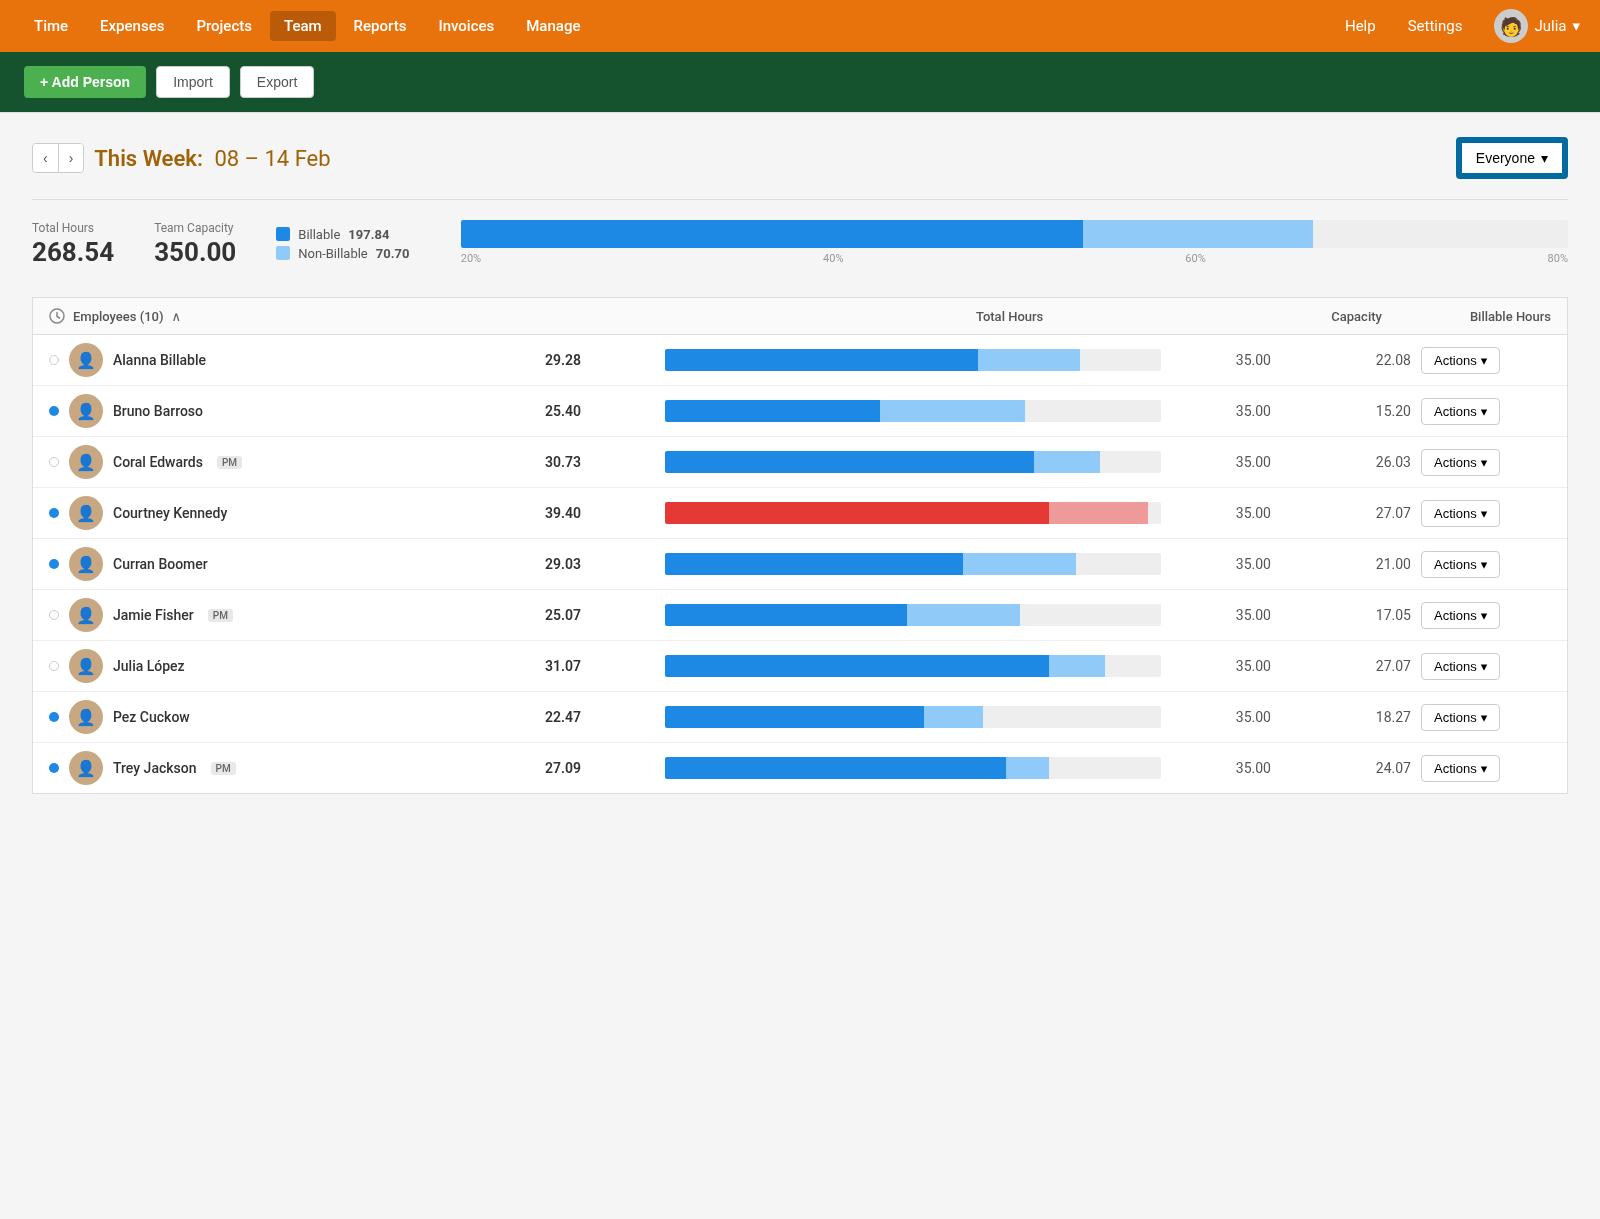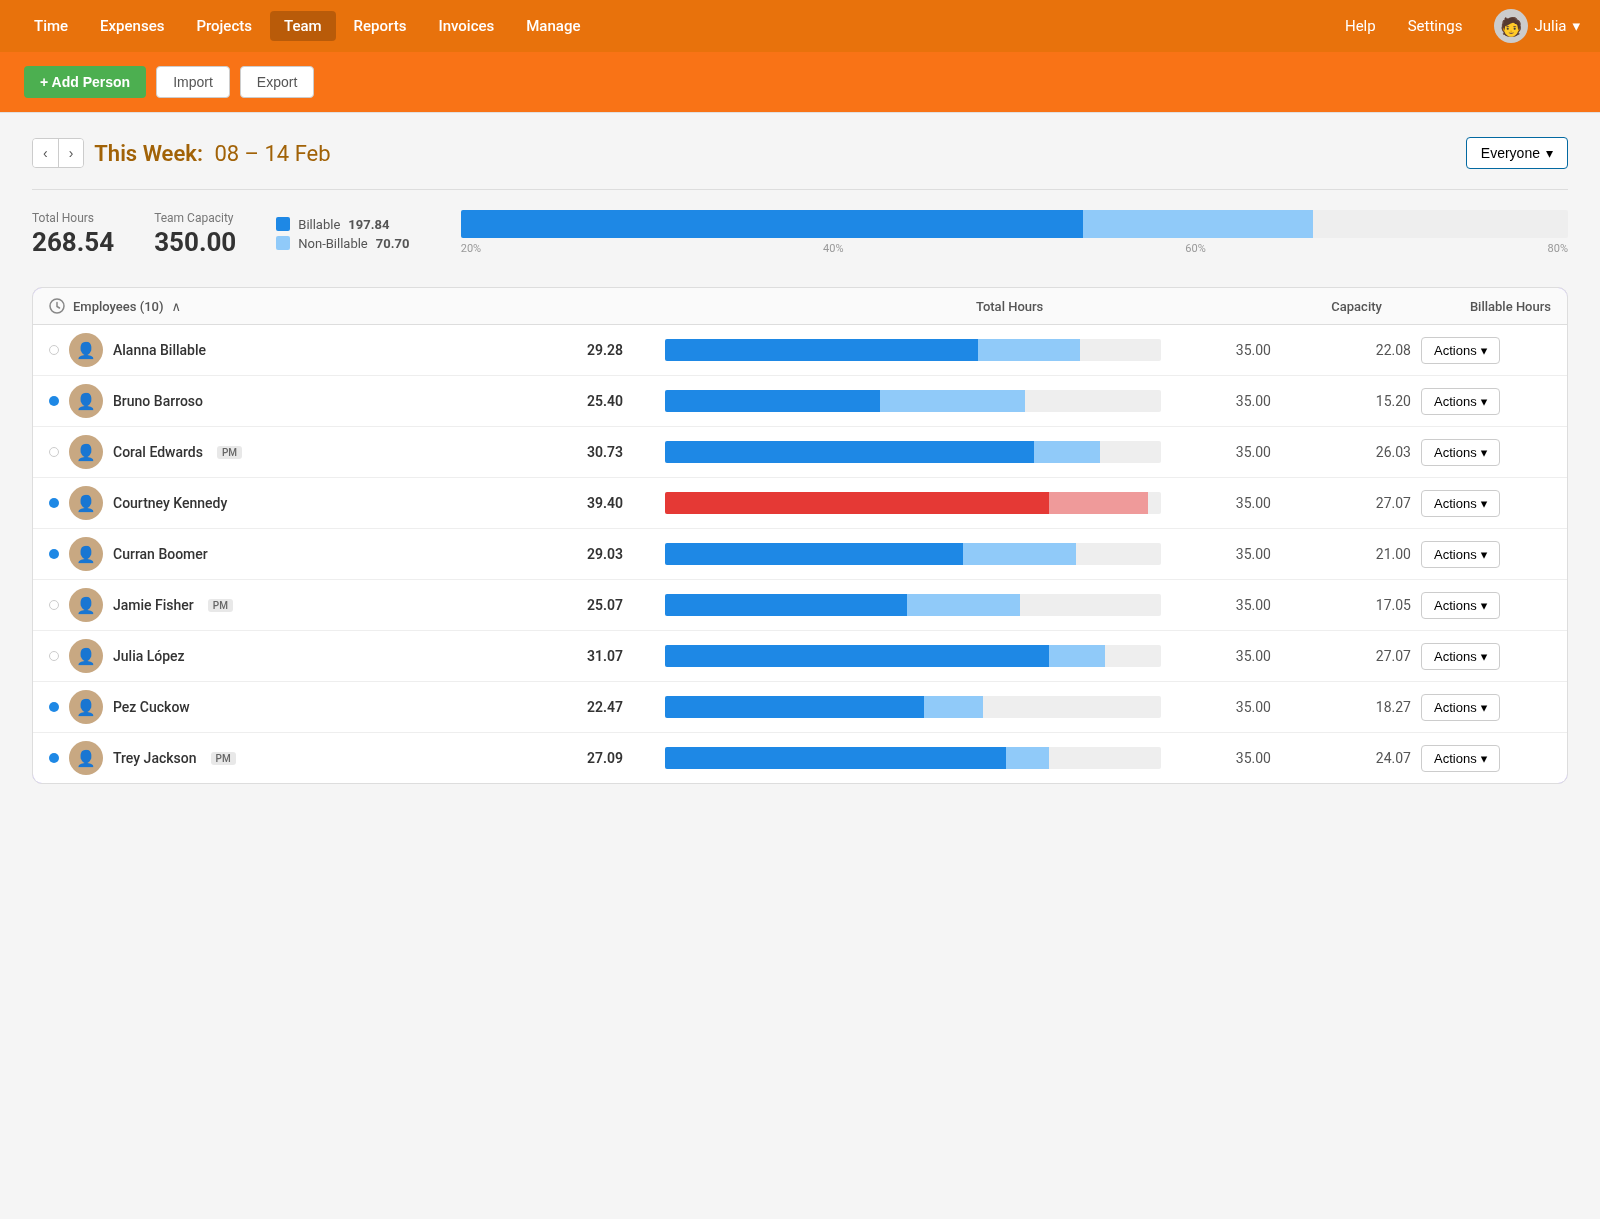--- a/index.html
+++ b/index.html
@@ -8,66 +8,66 @@
     
     .navbar { background: #e8720c; display: flex; align-items: center; height: 52px; padding: 0 20px; }
     .nav-items { display: flex; gap: 4px; flex: 1; }
     .nav-item { color: #fff; padding: 6px 14px; border-radius: 4px; cursor: pointer; font-size: 15px; font-weight: 500; }
     .nav-item.active { background: rgba(0,0,0,0.2); }
     .nav-right { display: flex; align-items: center; gap: 32px; color: #fff; font-size: 15px; }
     .nav-avatar { width: 34px; height: 34px; border-radius: 50%; background: #ccc; overflow: hidden; display: flex; align-items: center; justify-content: center; font-size: 18px; }
     .nav-user { display: flex; align-items: center; gap: 6px; color: #fff; font-size: 15px; cursor: pointer; }
 
     
-    .toolbar { background: #f97316; padding: 14px 24px; border-bottom: 1px solid #e0e0e0; display: flex; gap: 10px; }
+    .toolbar { background: #14532d; padding: 14px 24px; border-bottom: 1px solid #e0e0e0; display: flex; gap: 10px; }
     .btn-add { background: #4caf50; color: #fff; border: none; border-radius: 4px; padding: 8px 16px; font-size: 14px; font-weight: 600; cursor: pointer; display: flex; align-items: center; gap: 6px; }
     .btn-outline { background: #fff; color: #555; border: 1px solid #ccc; border-radius: 4px; padding: 7px 16px; font-size: 14px; cursor: pointer; }
 
     
     .content { padding: 24px 32px; }
 
     
     .week-nav { display: flex; align-items: center; justify-content: space-between; margin-bottom: 20px; }
     .week-nav-left { display: flex; align-items: center; gap: 10px; }
     .week-arrows { display: flex; gap: 0; border: 1px solid #ccc; border-radius: 4px; overflow: hidden; }
     .week-arrow { background: #fff; border: none; padding: 6px 10px; cursor: pointer; font-size: 14px; color: #555; }
     .week-arrow:first-child { border-right: 1px solid #ccc; }
     .week-title { font-size: 22px; font-weight: 600; color: #a16207; }
-    .everyone-btn { background: #fff; border: 1px solid #0369a1; border-radius: 4px; padding: 7px 14px; font-size: 14px; cursor: pointer; display: flex; align-items: center; gap: 6px; }
+    .everyone-btn { background: #fff; border: 6px solid #0369a1; border-radius: 4px; padding: 7px 14px; font-size: 14px; cursor: pointer; display: flex; align-items: center; gap: 6px; }
 
     .divider { border: none; border-top: 1px solid #ddd; margin-bottom: 20px; }
 
     
     .stats-row { display: flex; align-items: center; gap: 40px; margin-bottom: 30px; }
     .stat-block { }
     .stat-label { font-size: 12px; color: #777; margin-bottom: 2px; }
     .stat-value { font-size: 26px; font-weight: 700; color: #333; }
     .legend { display: flex; flex-direction: column; gap: 4px; }
     .legend-item { display: flex; align-items: center; gap: 8px; font-size: 13px; color: #555; }
     .legend-color { width: 14px; height: 14px; border-radius: 2px; }
     .legend-value { font-weight: 700; min-width: 45px; }
     .chart-container { flex: 1; display: flex; flex-direction: column; gap: 2px; }
     .bar-track { position: relative; height: 28px; background: #eee; border-radius: 2px; overflow: hidden; }
     .bar-fill { position: absolute; top: 0; left: 0; height: 100%; display: flex; }
     .bar-blue { background: #1e88e5; }
     .bar-lightblue { background: #90caf9; }
     .chart-ticks { display: flex; justify-content: space-between; font-size: 11px; color: #999; padding: 2px 0; }
 
     
-    .table-section { background: #c4b5fd; border: 1px solid #ddd; border-radius: 10px; overflow: hidden; }
+    .table-section { background: #c4b5fd; border: 1px solid #ddd; border-radius: 0; overflow: hidden; }
     .table-row { display: grid; grid-template-columns: 1fr 120px 1fr 120px 140px 130px; align-items: center; padding: 8px 16px; border-bottom: 1px solid #eee; background: #fff; }
     .table-row:last-child { border-bottom: none; }
     .employee-cell { display: flex; align-items: center; gap: 10px; }
     .avatar-circle { width: 34px; height: 34px; border-radius: 50%; background: #bbb; display: flex; align-items: center; justify-content: center; font-size: 16px; overflow: hidden; flex-shrink: 0; }
     .status-dot { width: 10px; height: 10px; border-radius: 50%; flex-shrink: 0; }
     .status-dot.blue { background: #1e88e5; }
     .status-dot.empty { background: transparent; border: 1px solid #ccc; }
     .emp-name { font-size: 14px; color: #333; font-weight: 500; }
     .pm-badge { background: #e8e8e8; color: #666; font-size: 10px; padding: 1px 5px; border-radius: 3px; margin-left: 4px; font-weight: 500; }
-    .hours-val { font-size: 14px; font-weight: 600; color: #333; text-align: center; }
+    .hours-val { font-size: 14px; font-weight: 600; color: #333; text-align: left; }
     .mini-bar-track { height: 22px; background: #eee; border-radius: 2px; overflow: hidden; position: relative; display: flex; }
     .mini-bar-blue { background: #1e88e5; }
     .mini-bar-lightblue { background: #90caf9; }
     .mini-bar-red { background: #e53935; }
     .mini-bar-pink { background: #ef9a9a; }
     .capacity-val { text-align: right; font-size: 14px; color: #555; padding-right: 10px; }
     .billable-val { text-align: right; font-size: 14px; color: #555; padding-right: 10px; }
     .actions-btn { background: #fff; border: 1px solid #ccc; border-radius: 4px; padding: 5px 12px; font-size: 13px; cursor: pointer; display: flex; align-items: flex-start; gap: 4px; white-space: nowrap; }
     .section-header { display: flex; align-items: center; gap: 8px; padding: 10px 16px; border-bottom: 1px solid #ddd; font-size: 13px; color: #555; font-weight: 500; cursor: pointer; background: #fafafa; }
     .section-header svg { color: #888; }

